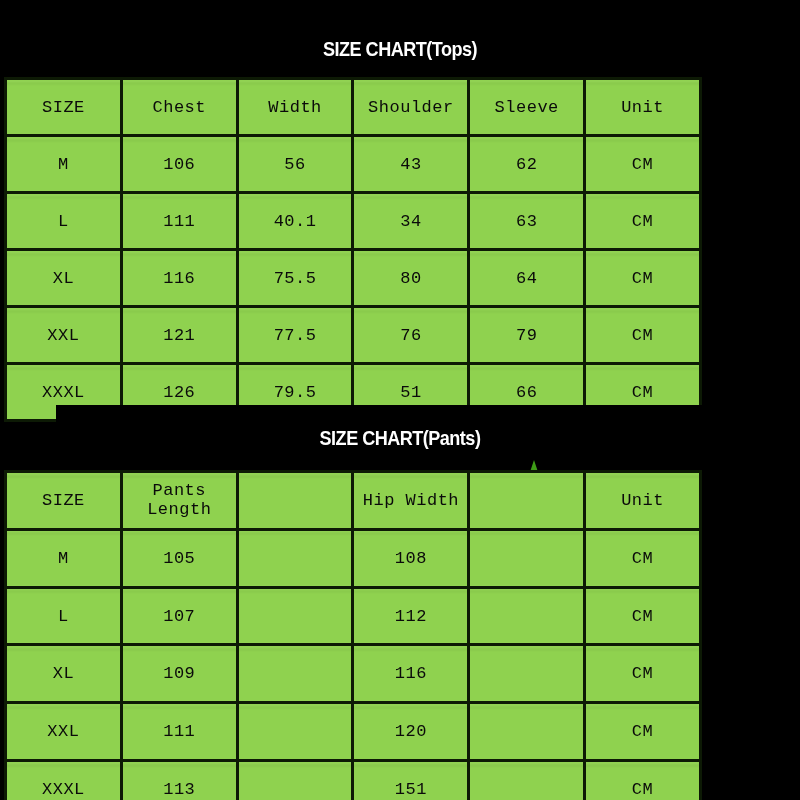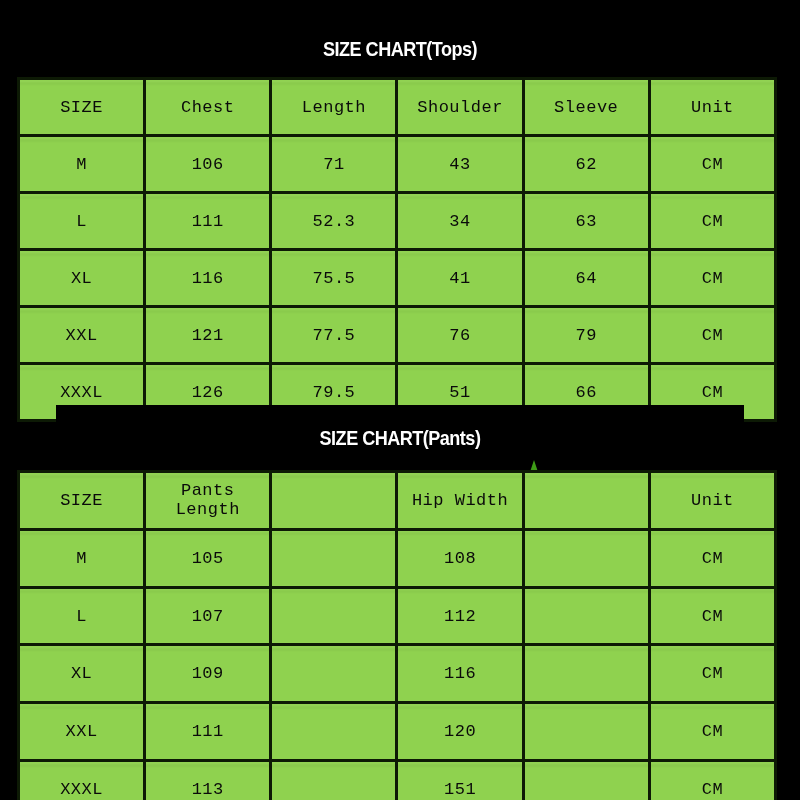--- a/index.html
+++ b/index.html
@@ -37,22 +37,22 @@
     letter-spacing: -0.6px;
     transform: scaleX(0.86);
     white-space: nowrap;
   }
   #title-tops  { top: 0px;   height: 57px; }
   #title-pants { top: 385px; height: 65px; }
 
   
   .size-table {
     position: absolute;
-    left: 17px;
-    width: 760px;
+    left: 4px;
+    width: 698px;
     border-collapse: collapse;
     table-layout: fixed;
     background: #fdba74;
   }
   #table-tops  { top: 57px;  height: 328px; }
   #table-pants { top: 450px; height: 350px; }
 
   .size-table td {
     background: #8FD24F;
     border: 3px solid #0d1a05;
@@ -100,46 +100,46 @@
 
   <div class="title-band" id="title-tops">
     <span>SIZE CHART(Tops)</span>
   </div>
 
   <table class="size-table" id="table-tops">
     <tbody>
       <tr>
         <td>SIZE</td>
         <td>Chest</td>
-        <td>Length</td>
+        <td>Width</td>
         <td>Shoulder</td>
         <td>Sleeve</td>
         <td>Unit</td>
       </tr>
       <tr>
         <td>M</td>
         <td>106</td>
-        <td>71</td>
+        <td>56</td>
         <td>43</td>
         <td>62</td>
         <td>CM</td>
       </tr>
       <tr>
         <td>L</td>
         <td>111</td>
-        <td>52.3</td>
+        <td>40.1</td>
         <td>34</td>
         <td>63</td>
         <td>CM</td>
       </tr>
       <tr>
         <td>XL</td>
         <td>116</td>
         <td>75.5</td>
-        <td>41</td>
+        <td>80</td>
         <td>64</td>
         <td>CM</td>
       </tr>
       <tr>
         <td>XXL</td>
         <td>121</td>
         <td>77.5</td>
         <td>76</td>
         <td>79</td>
         <td>CM</td>

